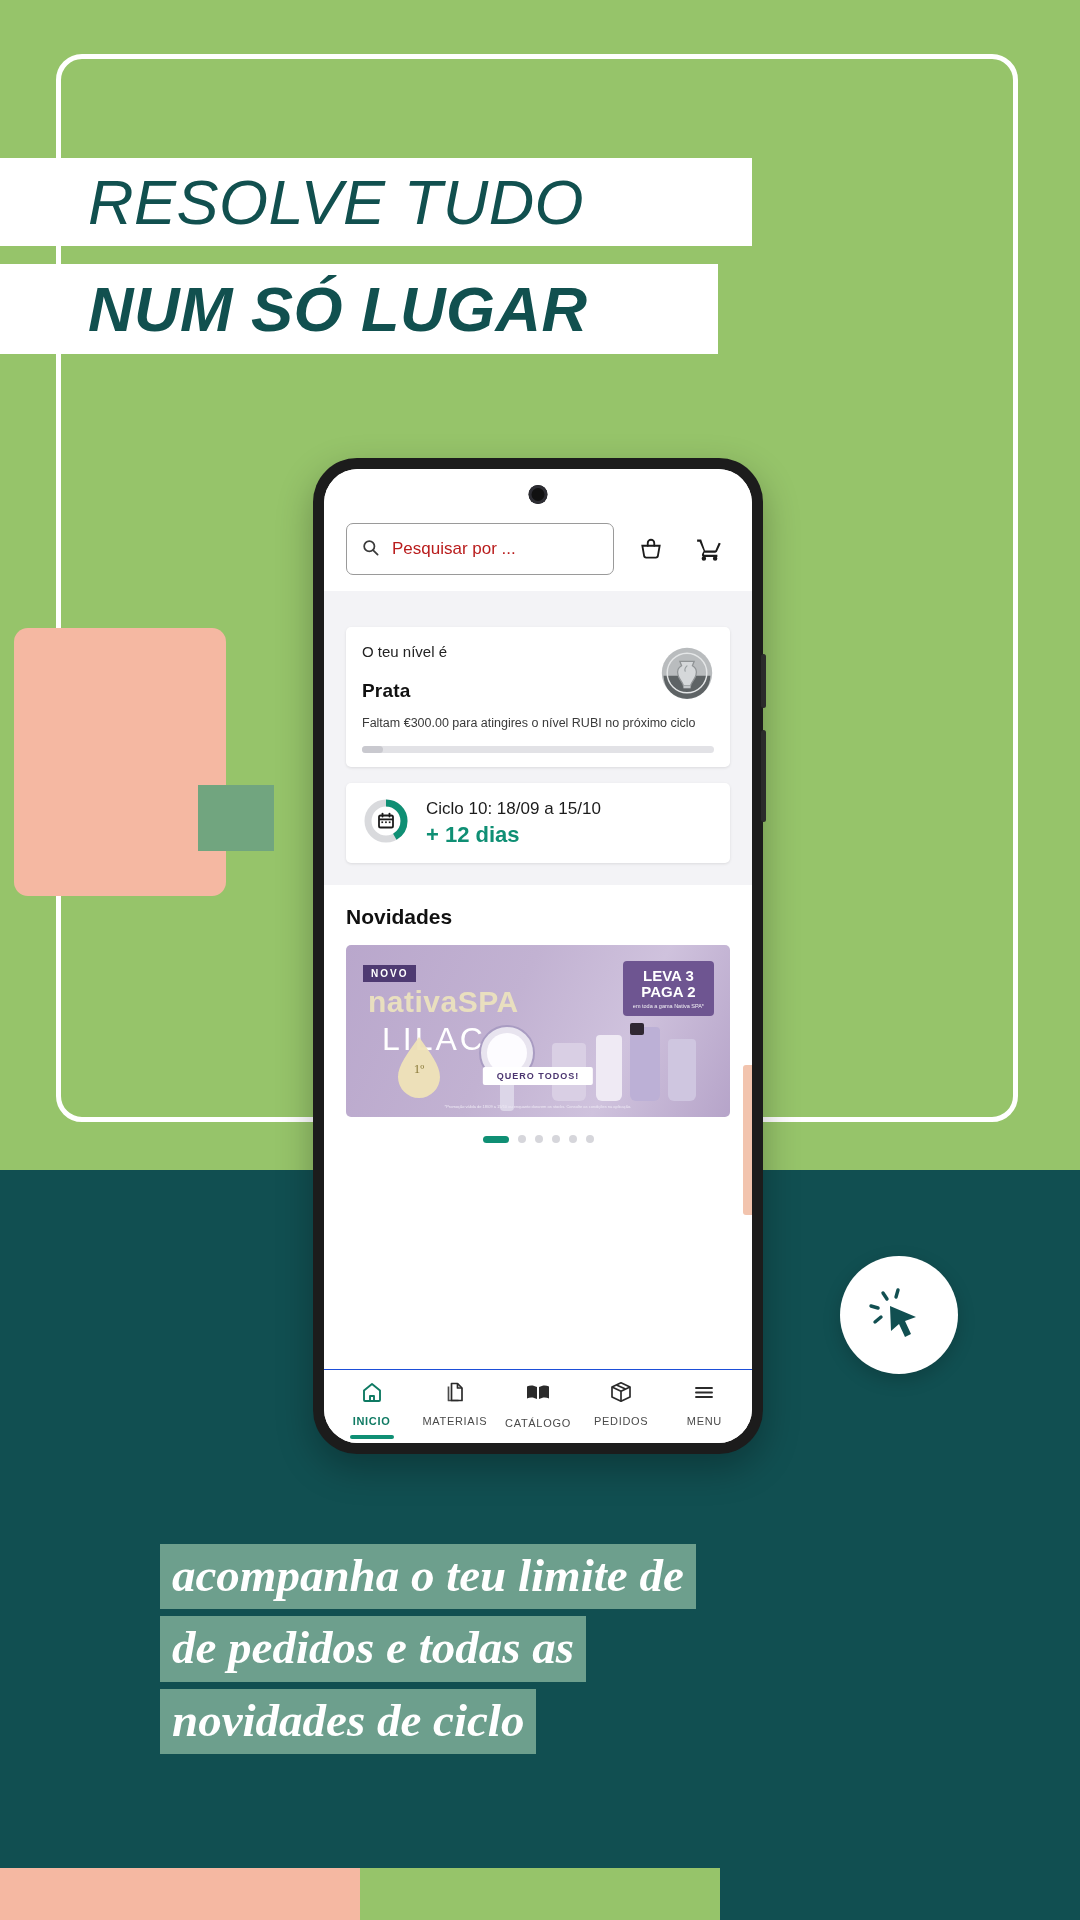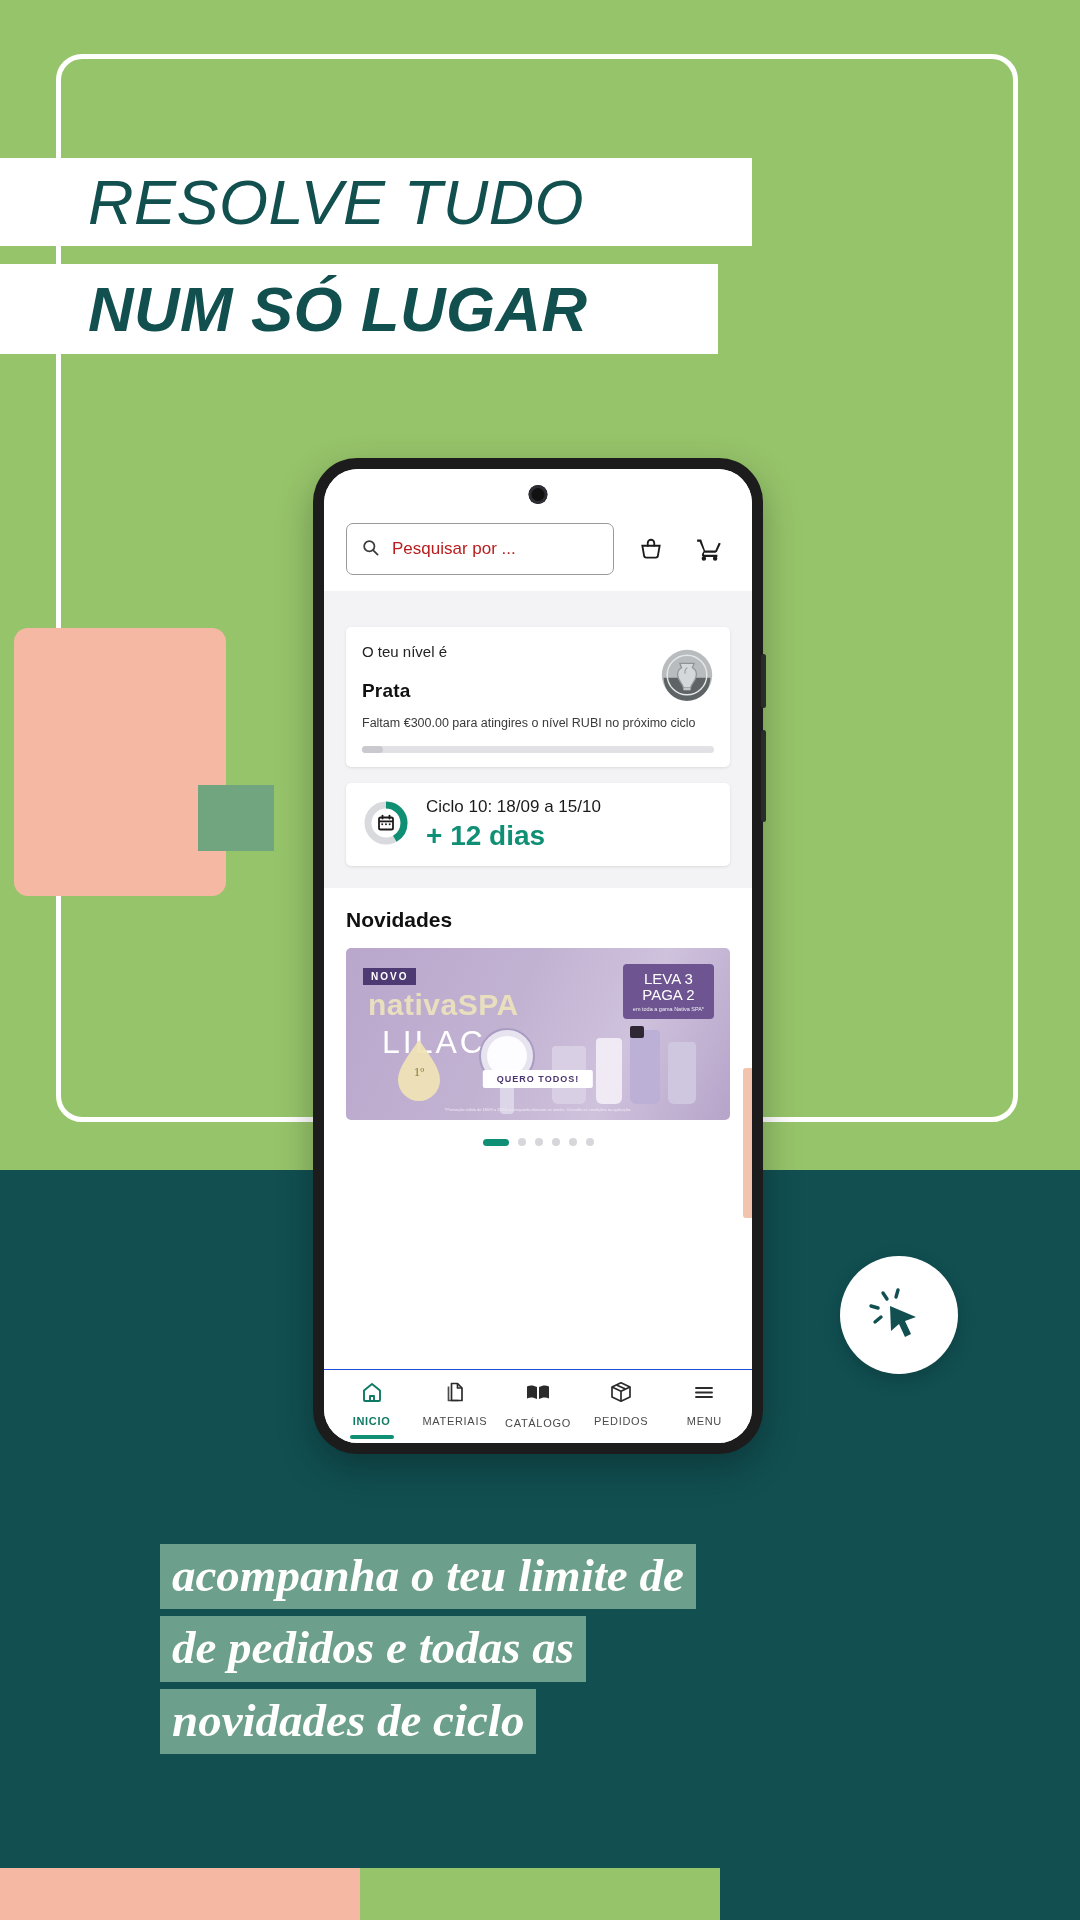--- a/index.html
+++ b/index.html
@@ -77,51 +77,51 @@
                 display: flex; align-items: center; gap: 12px; padding: 0 14px; }
   .search-ph { color: #b91c1c; font-size: 17px; }
   .icon-btn { width: 42px; height: 42px; display:flex; align-items:center; justify-content:center; }
 
   
   .section-grey { background: #f3f3f6; padding: 18px 22px 22px 22px; flex: 0 0 auto; }
   .greeting { font-size: 22px; font-weight: 600; color: #111; letter-spacing:.2px; }
 
   .card { background: #fff; border-radius: 5px; margin-top: 18px;
           box-shadow: 0 1px 3px rgba(0,0,0,.10); padding: 16px 16px 14px 16px; }
-  .level-top { display: flex; justify-content: space-between; align-items: flex-end; }
+  .level-top { display: flex; justify-content: space-between; align-items: center; }
   .level-small { font-size: 15px; color: #222; }
   .level-name { font-size: 19px; font-weight: 600; color: #111; margin-top: 20px; letter-spacing: .2px;}
   .level-note { font-size: 12.5px; color: #3a3a3a; line-height: 1.45; margin-top: 12px; }
   .progress-track { margin-top: 14px; height: 7px; border-radius: 4px; background: #e2e2e6; }
   .progress-fill { height: 100%; border-radius: 4px; background: #c9c9cf; width: 6%; }
 
   .badge { width: 54px; height: 54px; border-radius: 50%; flex: 0 0 auto; }
 
   .cycle-card { background:#fff; border-radius:5px; margin-top:16px;
                 box-shadow: 0 1px 3px rgba(0,0,0,.10); padding: 14px 16px;
                 display:flex; align-items:center; gap: 16px; }
   .cycle-txt-1 { font-size: 17px; color: #1b1b1b; }
-  .cycle-txt-2 { font-size: 28px; font-weight: 700; color: #0f8f74; margin-top: 3px; }
+  .cycle-txt-2 { font-size: 22px; font-weight: 700; color: #0f8f74; margin-top: 3px; }
 
   
   .section-white { background: #fff; padding: 20px 22px 0 22px; flex: 1 1 auto; position: relative; }
   .sec-title { font-size: 21px; font-weight: 600; color: #111; }
 
   .banner { margin-top: 16px; height: 172px; border-radius: 5px; overflow: hidden;
             position: relative;
             background: linear-gradient(115deg,#b9a7cc 0%,#c2b2d2 42%,#cfc2dd 70%,#b6a4c9 100%); }
   .novo-tag { position:absolute; left: 17px; top: 20px; background:#4e3a72; color:#fff;
               font-size: 10px; letter-spacing: 2px; padding: 3px 8px; font-weight: 700; }
   .banner-brand { position:absolute; left: 22px; top: 40px; font-size: 30px; font-weight: 600;
                   color: #e9dfbf; letter-spacing: .5px; }
   .banner-sub { position:absolute; left: 36px; top: 76px; font-size: 32px; color:#fff;
                 letter-spacing: 3px; font-weight: 300; text-align: center; }
   .promo-box { position:absolute; right: 16px; top: 16px; background:#6e5591; color:#fff;
                border-radius:4px; padding: 7px 10px; text-align:center; line-height:1.05; }
-  .promo-l1 { font-size: 15px; font-weight: 400; }
+  .promo-l1 { font-size: 15px; font-weight: 700; }
   .promo-note { font-size: 5.5px; margin-top: 4px; opacity:.92; }
   .cta-pill { position:absolute; left: 50%; transform: translateX(-50%); bottom: 32px;
               background:#fff; color:#4b3570; font-size: 9px; font-weight: 700;
               letter-spacing: 1px; padding: 4px 14px; border-radius: 2px; }
   .banner-foot { position:absolute; left: 12px; right: 12px; bottom: 7px; text-align:center;
                  font-size: 4px; color: #efeaf5; line-height: 1.5; }
   .bottle { position:absolute; bottom: 16px; border-radius: 4px 4px 6px 6px; }
 
   .dots { display:flex; gap: 9px; justify-content:center; margin-top: 18px; align-items:center; }
   .dot { width: 8px; height: 8px; border-radius: 50%; background: #d6d6db; }

